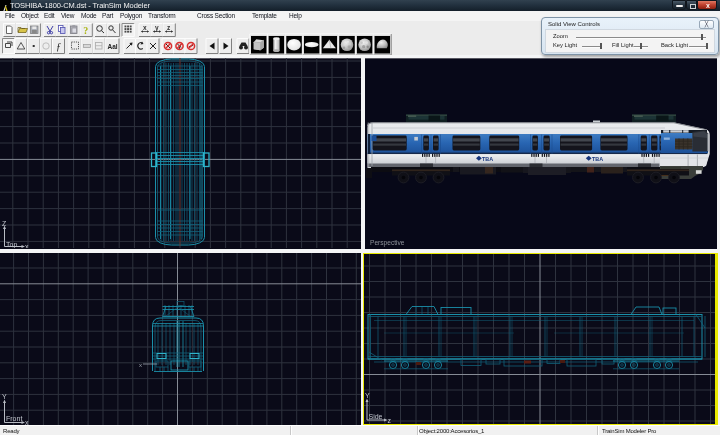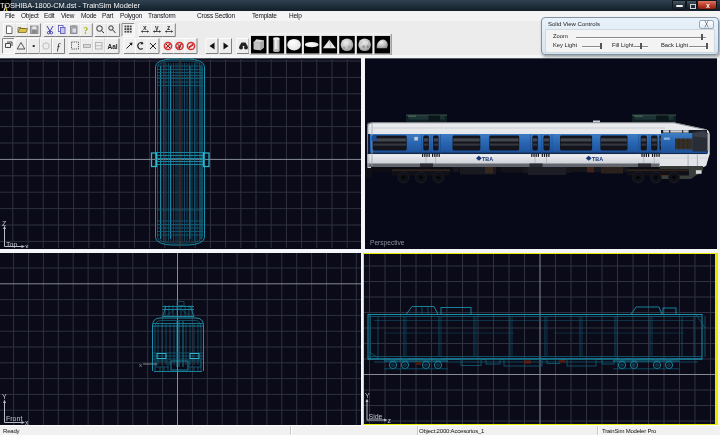--- a/index.html
+++ b/index.html
@@ -3,21 +3,21 @@
 <meta charset="utf-8">
 <style>
   html,body{margin:0;padding:0;}
   #app{position:relative;width:720px;height:435px;overflow:hidden;
        font-family:"Liberation Sans",sans-serif;background:#f0f0f0;}
   .abs{position:absolute;}
   
   #titlebar{left:0;top:0;width:720px;height:11px;
     background:linear-gradient(180deg,#31414f 0%,#22313f 45%,#141f2a 100%);}
   #appicon{left:0;top:0;width:11px;height:11px;background:#000;}
-  #title-text{left:0;top:0px;height:15px;line-height:11px;color:#f2f2f2;font-size:7.5px;letter-spacing:-0.1px;}
+  #title-text{left:10px;top:0px;height:15px;line-height:11px;color:#f2f2f2;font-size:7.5px;letter-spacing:-0.1px;}
   .winbtn{top:0;height:10px;border-radius:0 0 3px 3px;border:1px solid #10161d;box-sizing:border-box;}
   #btn-min{left:672px;width:14px;background:linear-gradient(180deg,#4a5a68,#26333f 50%,#17222c);}
   #btn-max{left:686px;width:11px;background:linear-gradient(180deg,#4a5a68,#26333f 50%,#17222c);}
   #btn-close{left:697px;width:20px;background:linear-gradient(180deg,#e07a64,#c14331 45%,#8c1f10);}
   .winbtn .g{position:absolute;color:#f5f5f5;}
   
   #menubar{left:0;top:11px;width:720px;height:10px;background:#f4f4f4;}
   .menuitem{position:absolute;top:0;height:10px;line-height:10px;font-size:6.5px;letter-spacing:-0.2px;color:#10131c;}
   
   #toolbar1{left:0;top:21px;width:720px;height:16px;background:#ececec;}

